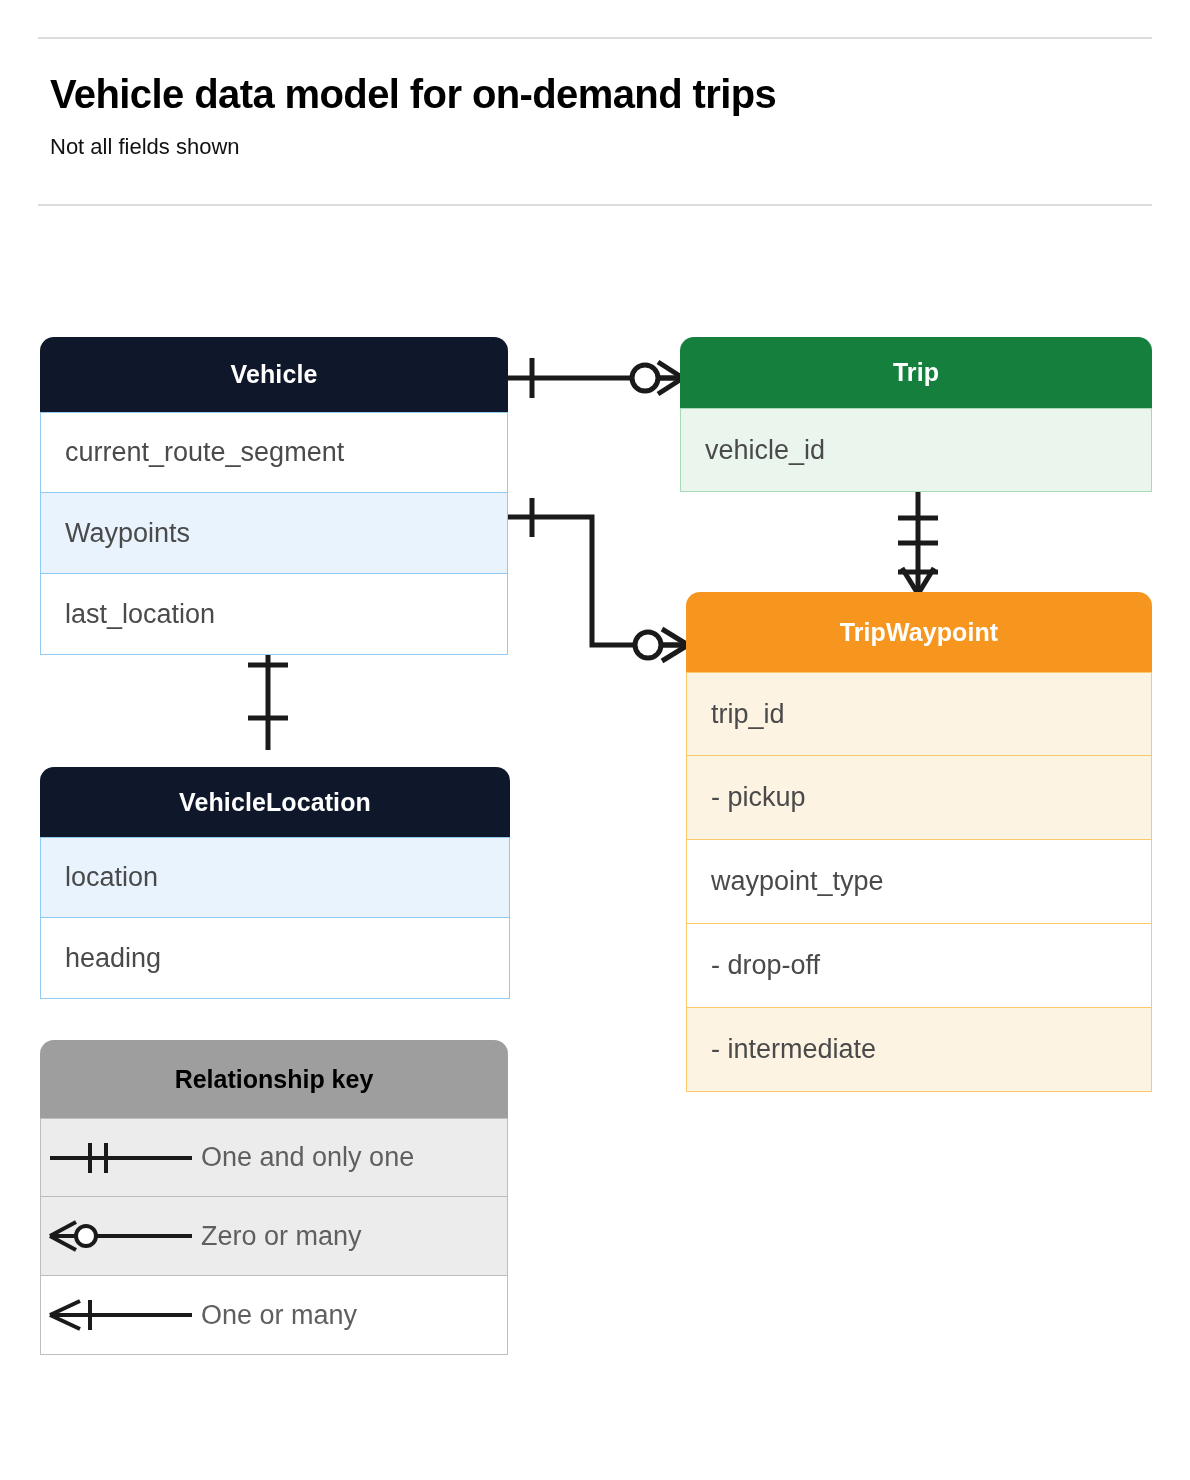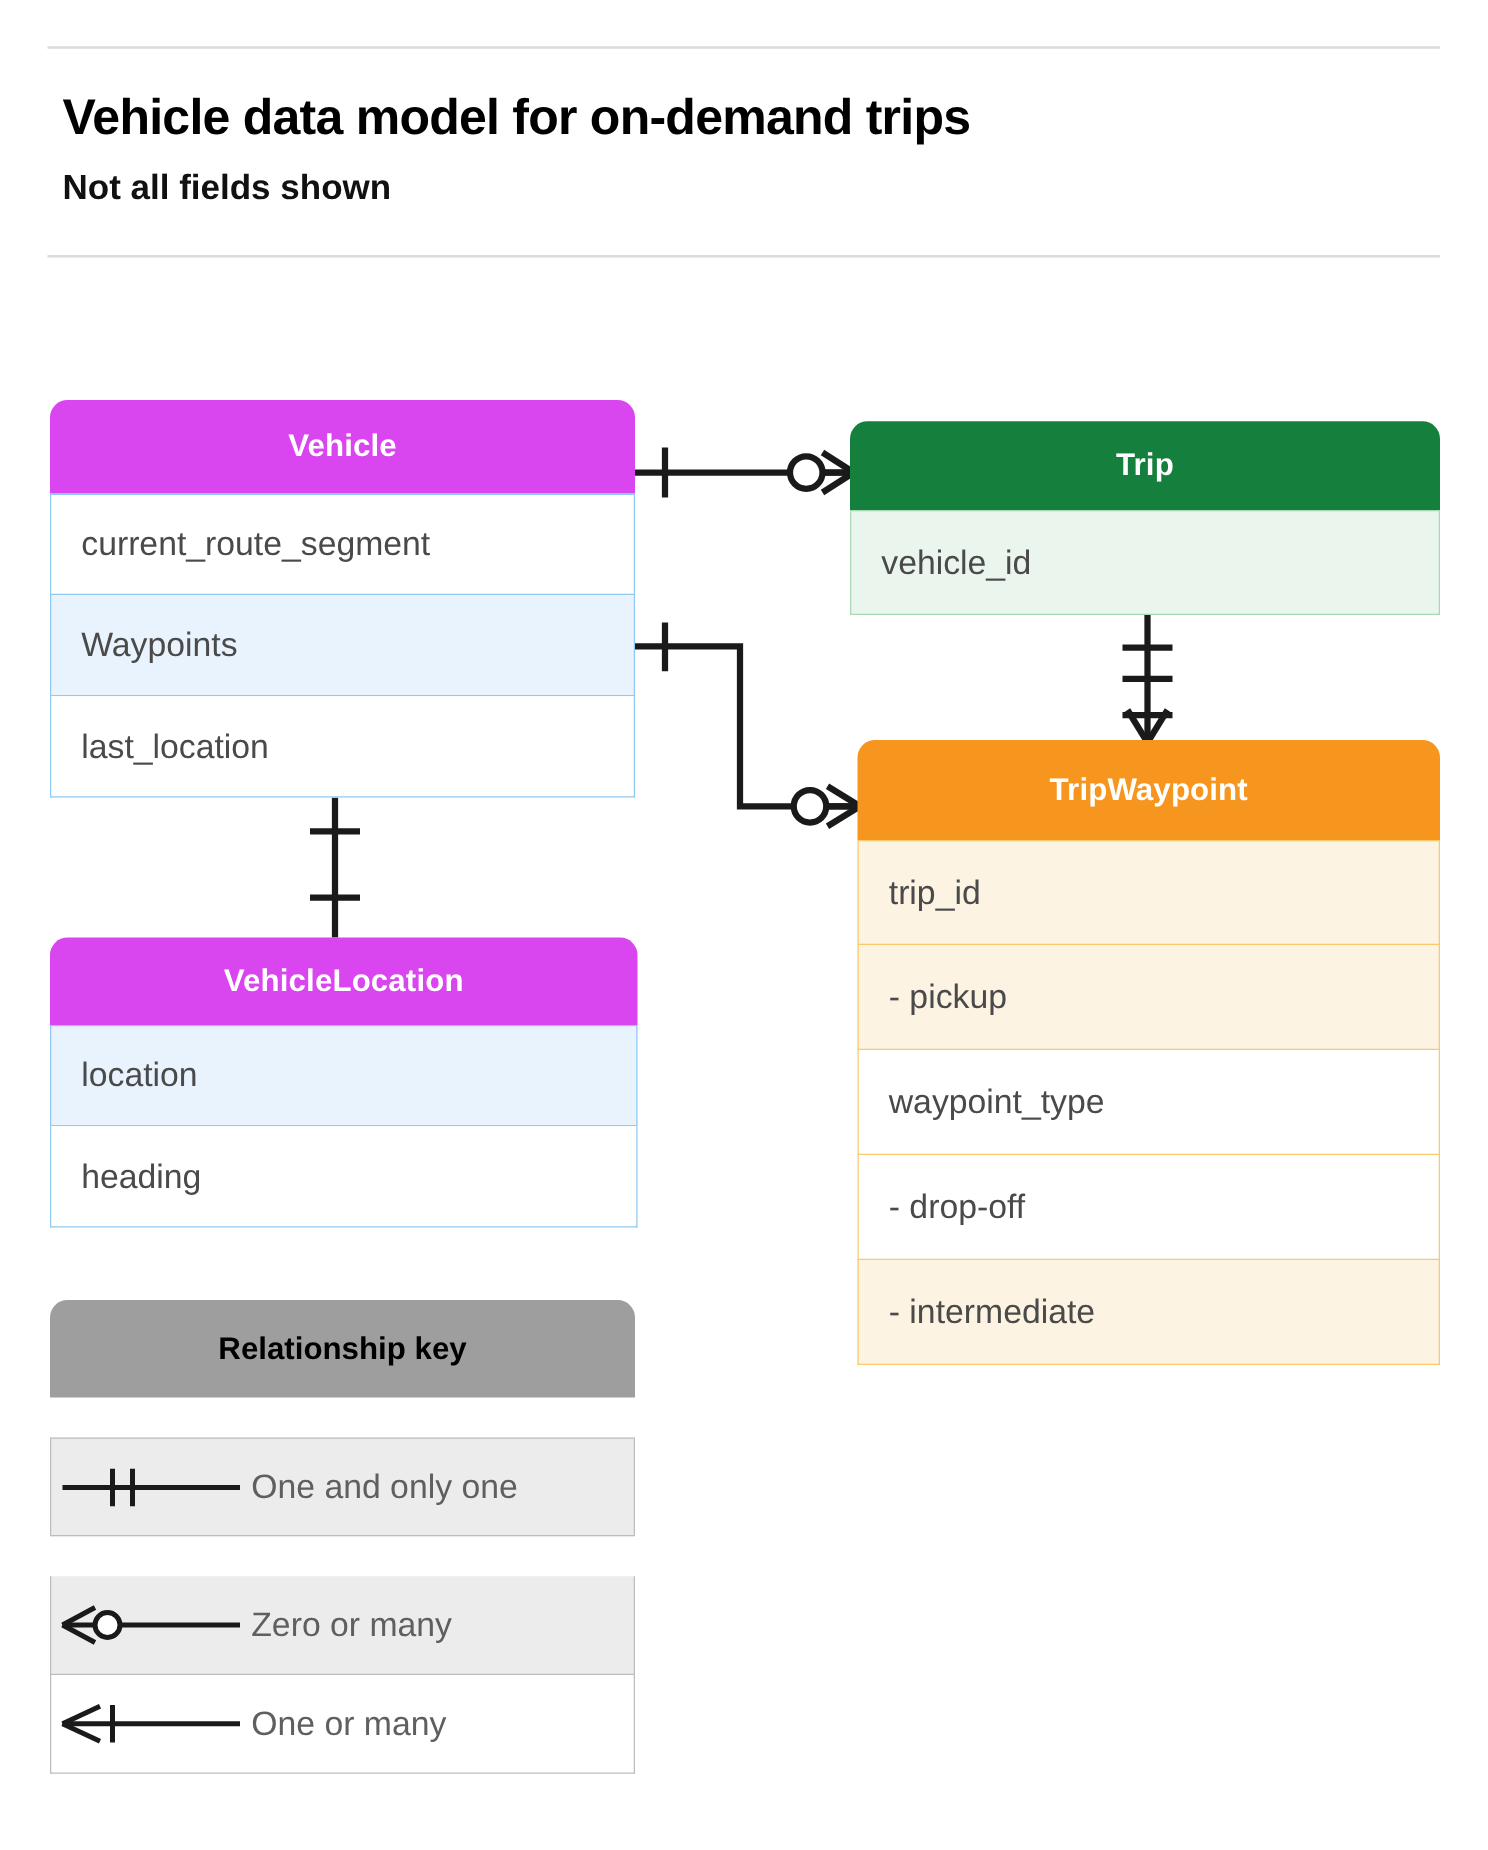--- a/index.html
+++ b/index.html
@@ -33,22 +33,22 @@
     font-size: 40px;
     font-weight: bold;
     color: #000000;
     letter-spacing: -0.6px;
     white-space: nowrap;
   }
   #page-subtitle {
     position: absolute;
     left: 50px;
     top: 134px;
-    font-size: 28px;
-    font-weight: bold;
+    font-size: 22px;
+    font-weight: normal;
     color: #111111;
     white-space: nowrap;
   }
 
   
   .entity {
     position: absolute;
   }
   .entity-header {
     box-sizing: border-box;
@@ -70,21 +70,21 @@
     align-items: center;
     font-size: 27px;
     color: #4a4a4a;
     padding-left: 24px;
     border-style: solid;
     border-width: 0 1.5px 1.5px 1.5px;
   }
   .entity-row.first { border-top-width: 1.5px; }
 
   
-  .hdr-blue  { background: #d946ef; }
+  .hdr-blue  { background: #0f172a; margin-top: 17px; }
   .row-blue  { border-color: #90caf2; }
   .fill-blue-tint  { background: #e8f3fd; }
   .fill-white { background: #ffffff; }
 
   
   .hdr-green { background: #15803d; }
   .row-green { border-color: #a8d8b4; }
   .fill-green-tint { background: #eaf5ed; }
 
   
@@ -128,21 +128,21 @@
     box-sizing: border-box;
     width: 468px;
     height: 79px;
     display: flex;
     align-items: center;
     border-style: solid;
     border-width: 0 1.5px 1.5px 1.5px;
     border-color: #bdbdbd;
   }
   .legend-row.first { border-top-width: 1.5px; }
-  .legend-row.shade { background: #ececec; margin-top: 32px; }
+  .legend-row.shade { background: #ececec; }
   .legend-row.plain { background: #ffffff; }
   .legend-symbol {
     width: 160px;
     flex: none;
     display: flex;
     align-items: center;
     justify-content: center;
   }
   .legend-label {
     font-size: 27px;

